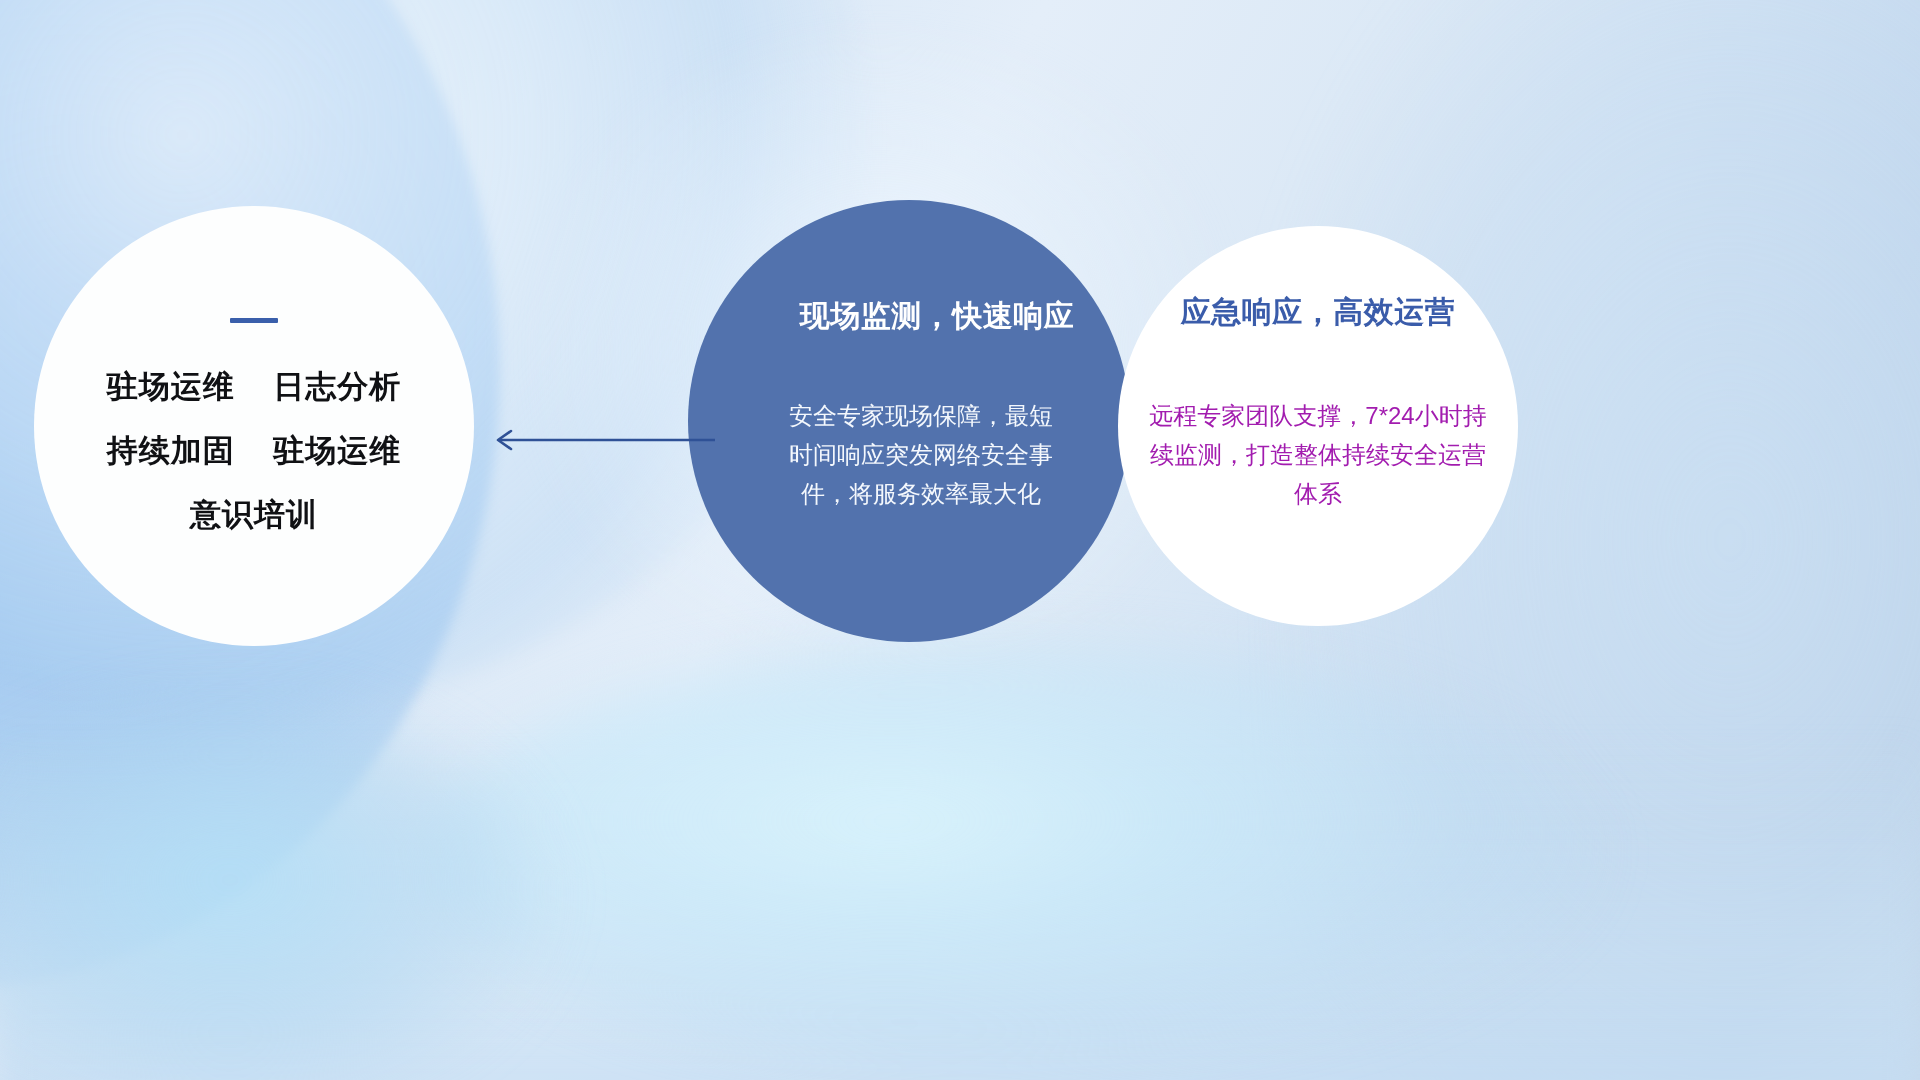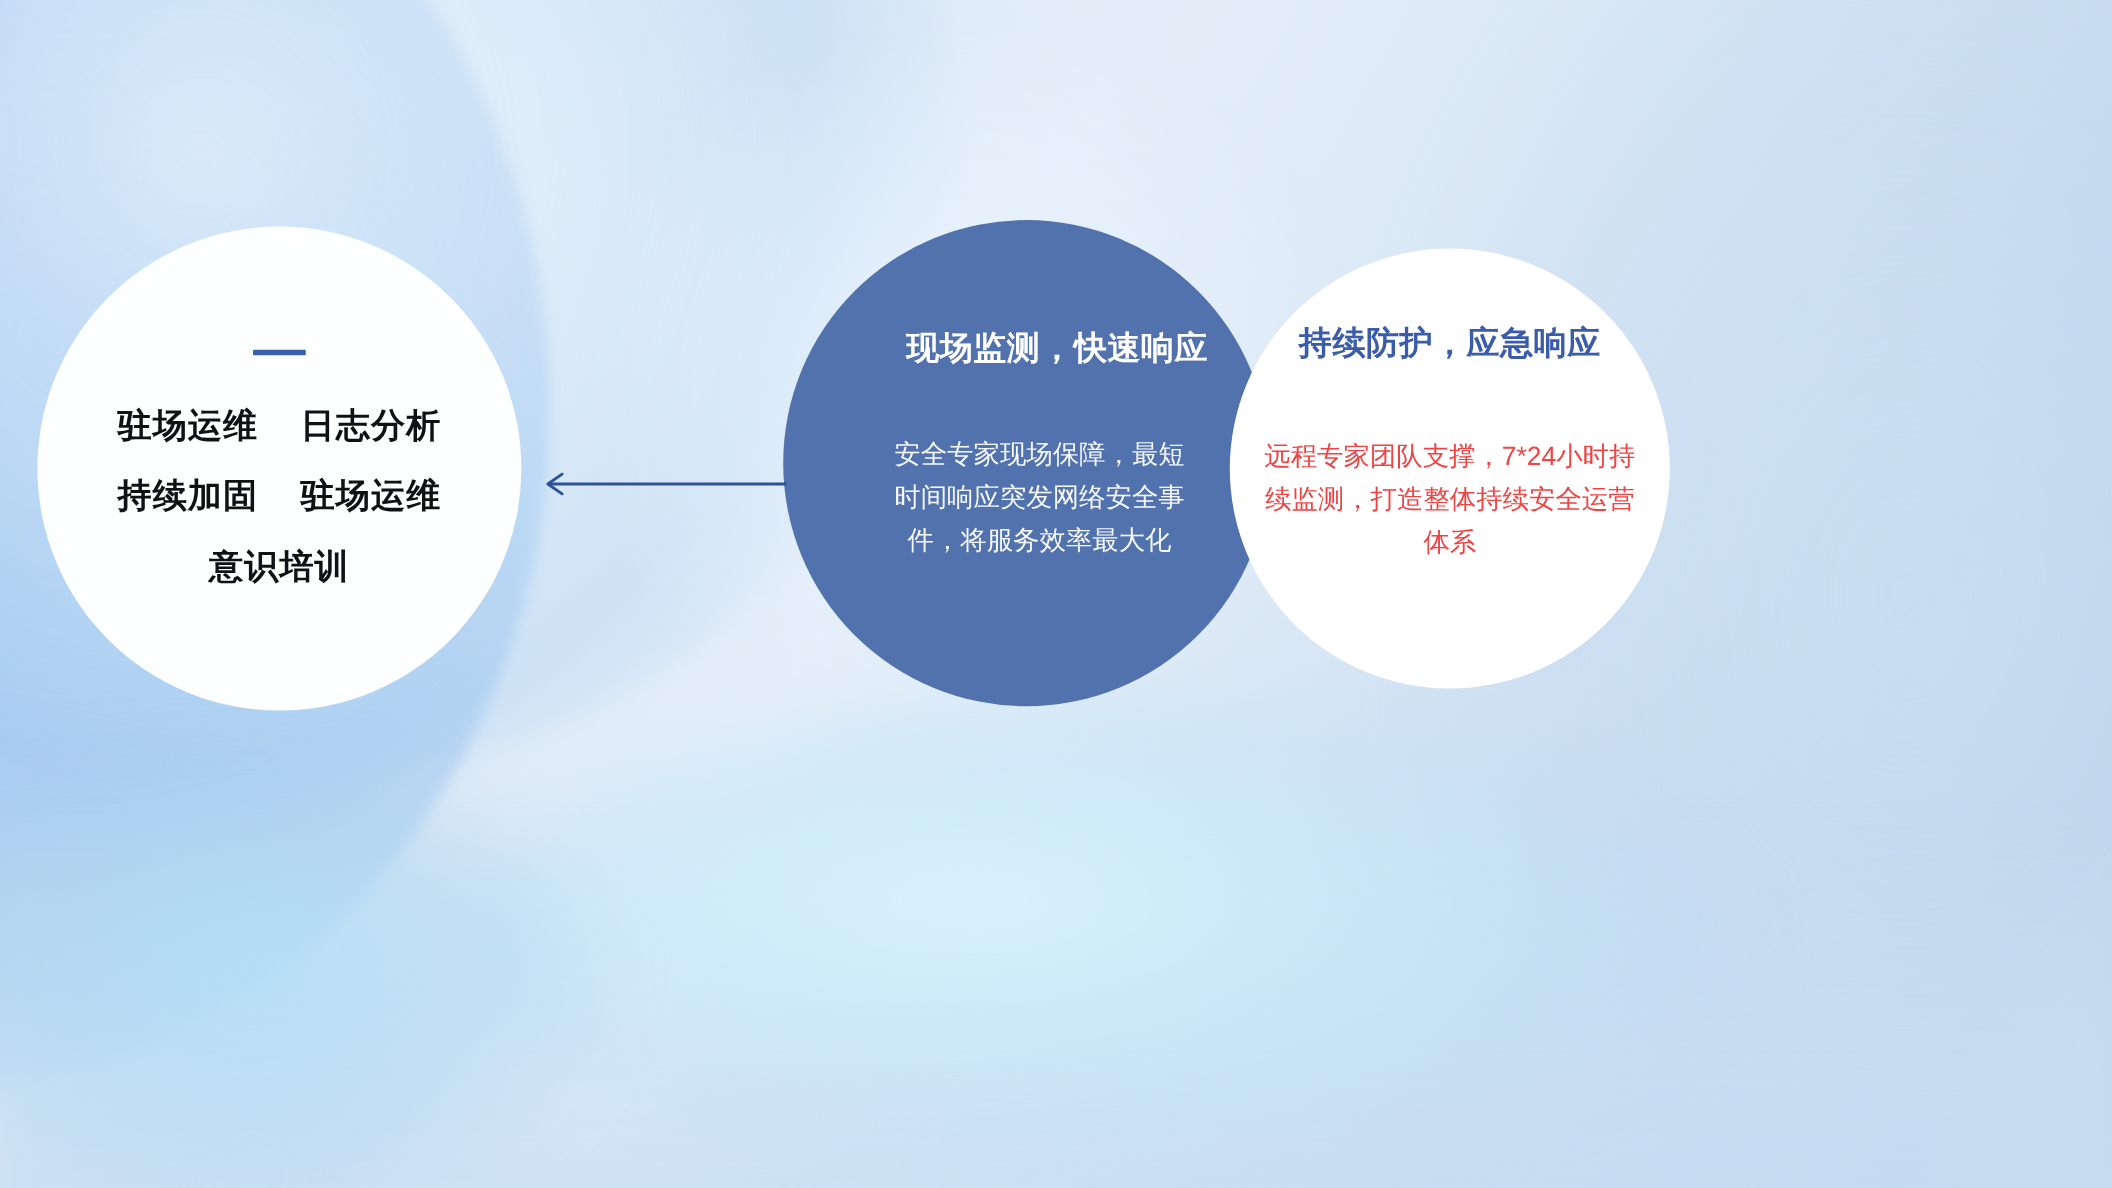--- a/index.html
+++ b/index.html
@@ -132,26 +132,25 @@
     box-sizing: border-box;
   }
   .circle-left {
     left: 34px;
     top: 206px;
     width: 440px;
     height: 440px;
     background: #fdfefe;
   }
   .circle-mid {
-    left: 712px;
+    left: 688px;
     top: 200px;
     width: 442px;
     height: 442px;
     background: #5272ad;
-    font-family: Liberation Mono, monospace;
   }
   .circle-right {
     left: 1118px;
     top: 226px;
     width: 400px;
     height: 400px;
     background: #ffffff;
   }
 
   
@@ -235,21 +234,21 @@
     font-weight: bold;
     color: #3a5caa;
     letter-spacing: 0.5px;
     white-space: nowrap;
   }
   .right-body {
     margin-top: 64px;
     width: 356px;
     font-size: 24px;
     line-height: 1.62;
-    color: #ef4444;
+    color: #a21caf;
     text-align: center;
   }
 
   
   .arrow {
     position: absolute;
     left: 487px;
     top: 424px;
     width: 228px;
     height: 32px;
@@ -280,21 +279,21 @@
 
   <div class="circle circle-mid">
     <div class="mid-inner">
       <div class="mid-title">现场监测，快速响应</div>
       <div class="mid-body">安全专家现场保障，最短时间响应突发网络安全事件，将服务效率最大化</div>
     </div>
   </div>
 
   <div class="circle circle-right">
     <div class="right-inner">
-      <div class="right-title">持续防护，应急响应</div>
+      <div class="right-title">应急响应，高效运营</div>
       <div class="right-body">远程专家团队支撑，7*24小时持续监测，打造整体持续安全运营体系</div>
     </div>
   </div>
 
   <svg class="arrow" viewBox="0 0 228 32">
     <line x1="228" y1="16" x2="12" y2="16" stroke="#2f5196" stroke-width="2.6"></line>
     <polyline points="24,7 11,16 24,25" fill="none" stroke="#2f5196" stroke-width="2.6" stroke-linecap="round" stroke-linejoin="round"></polyline>
   </svg>
 
 </div>

